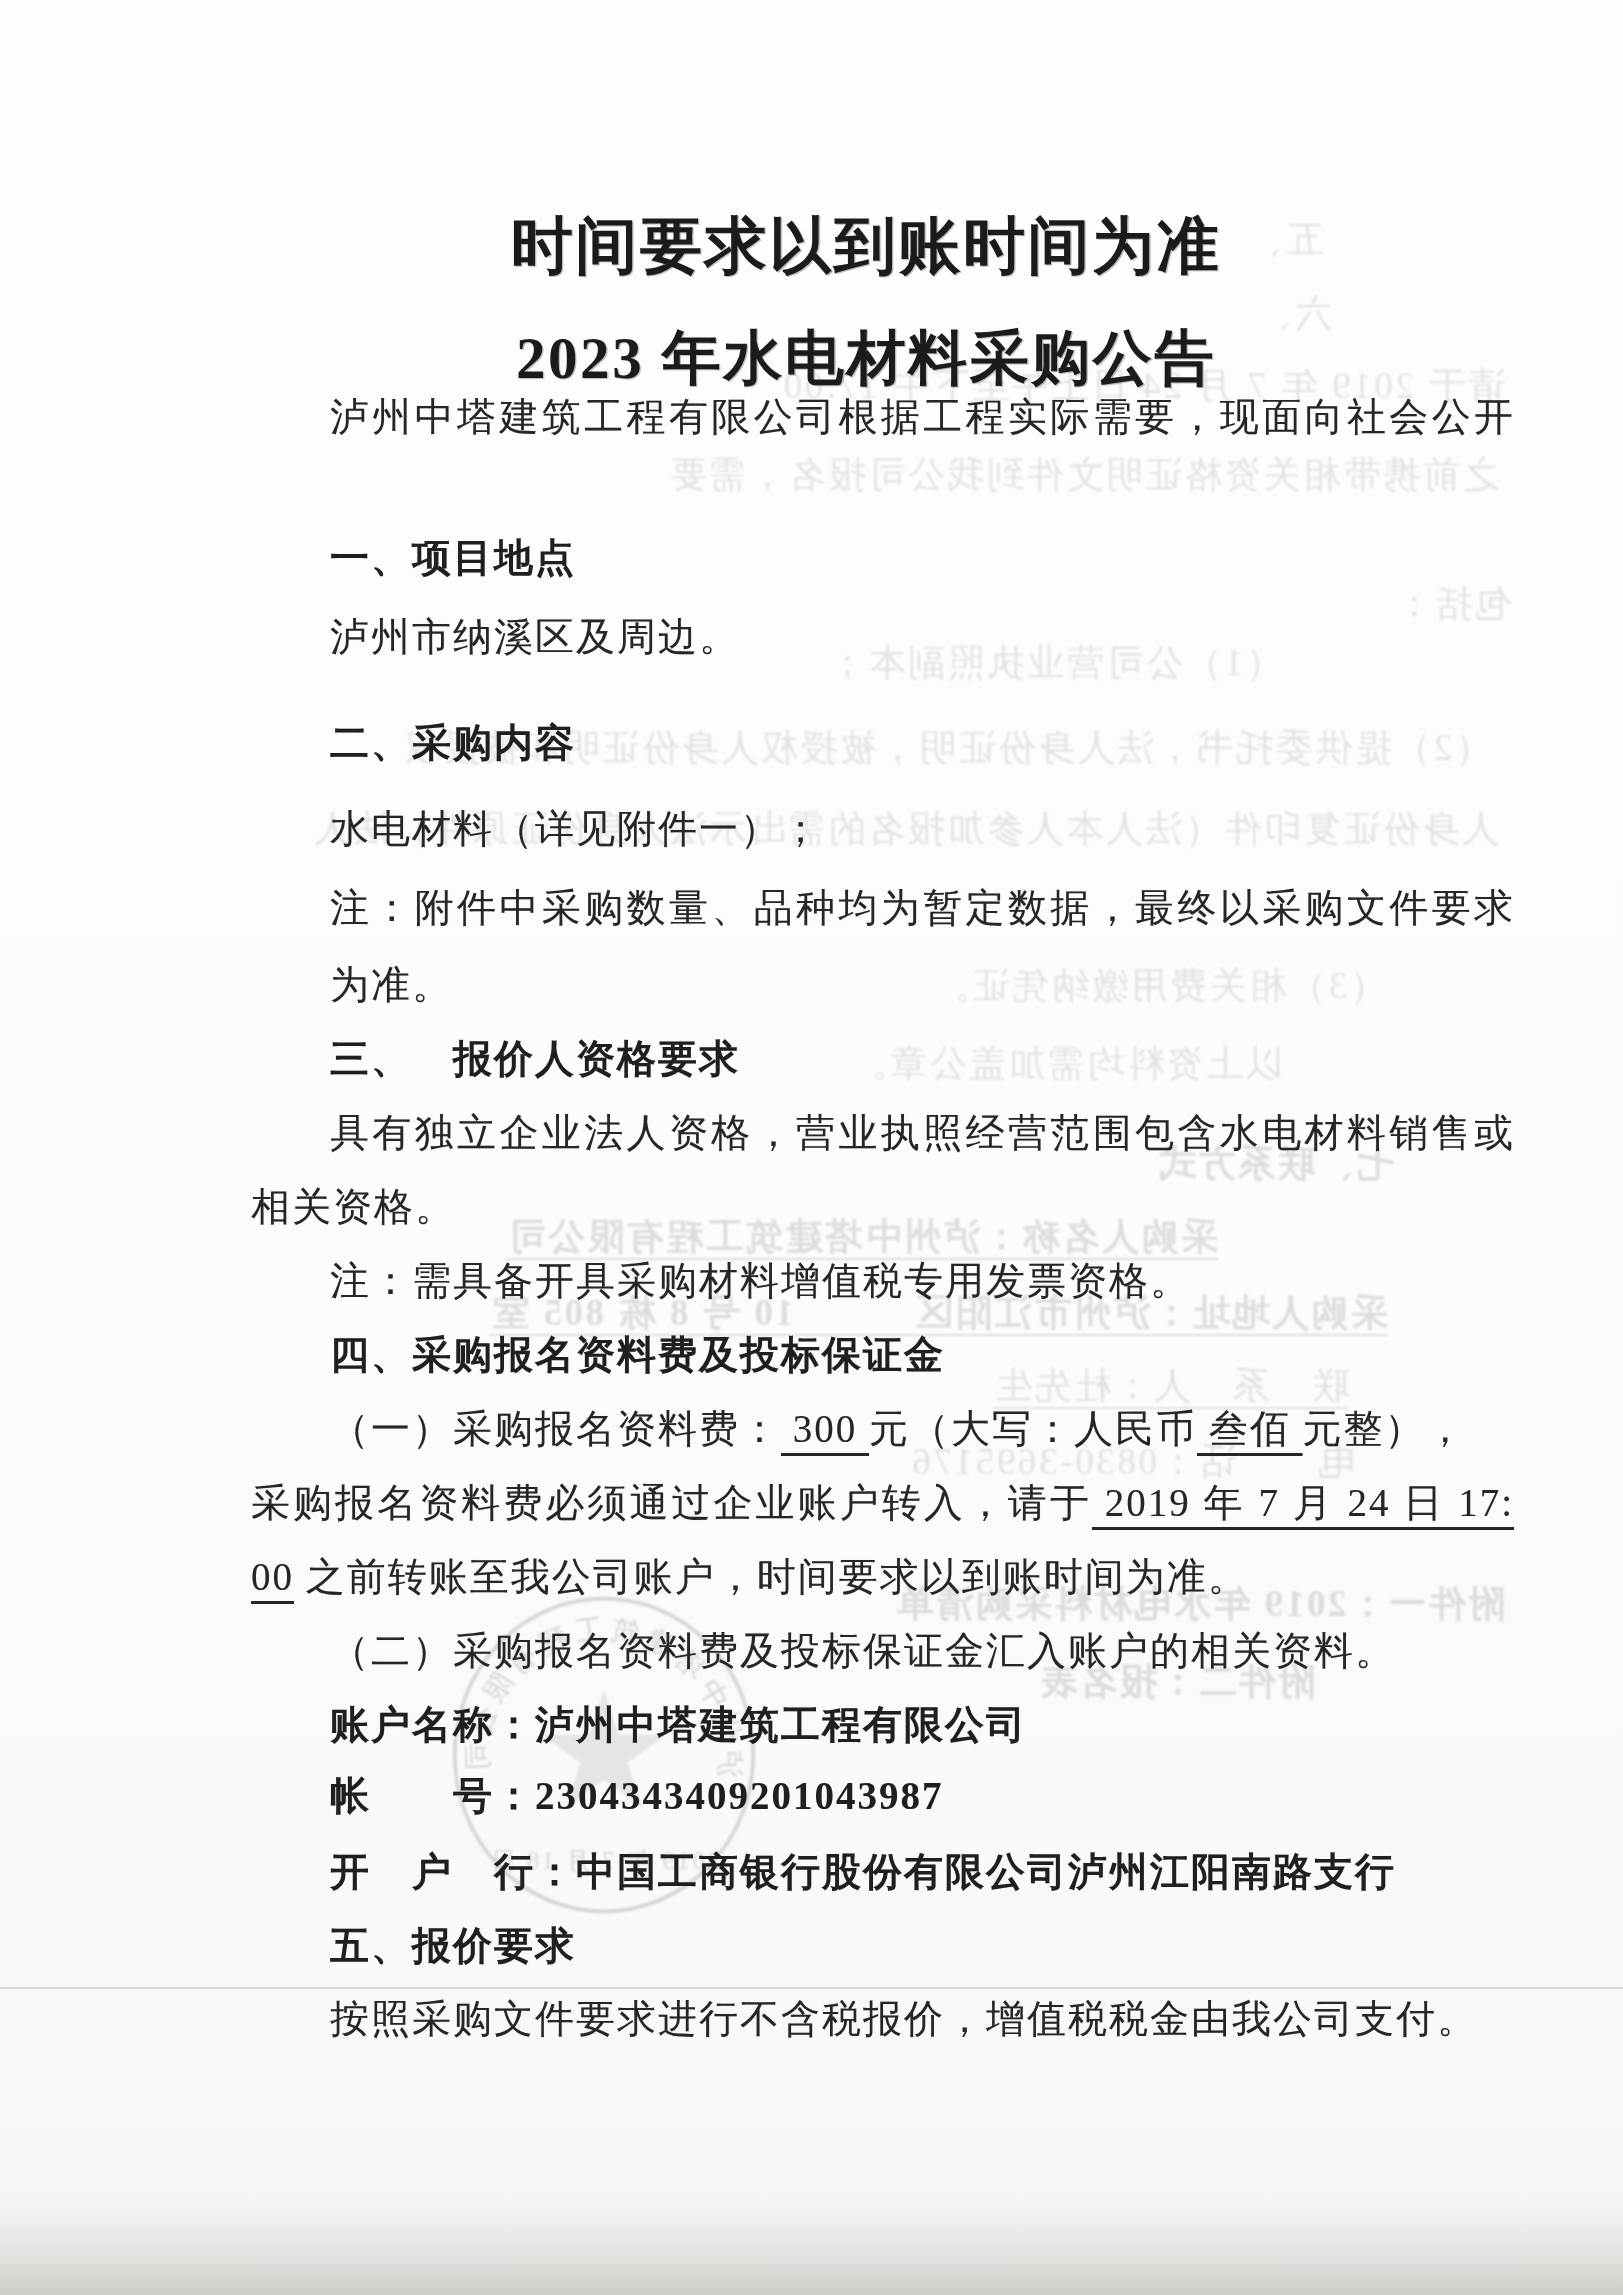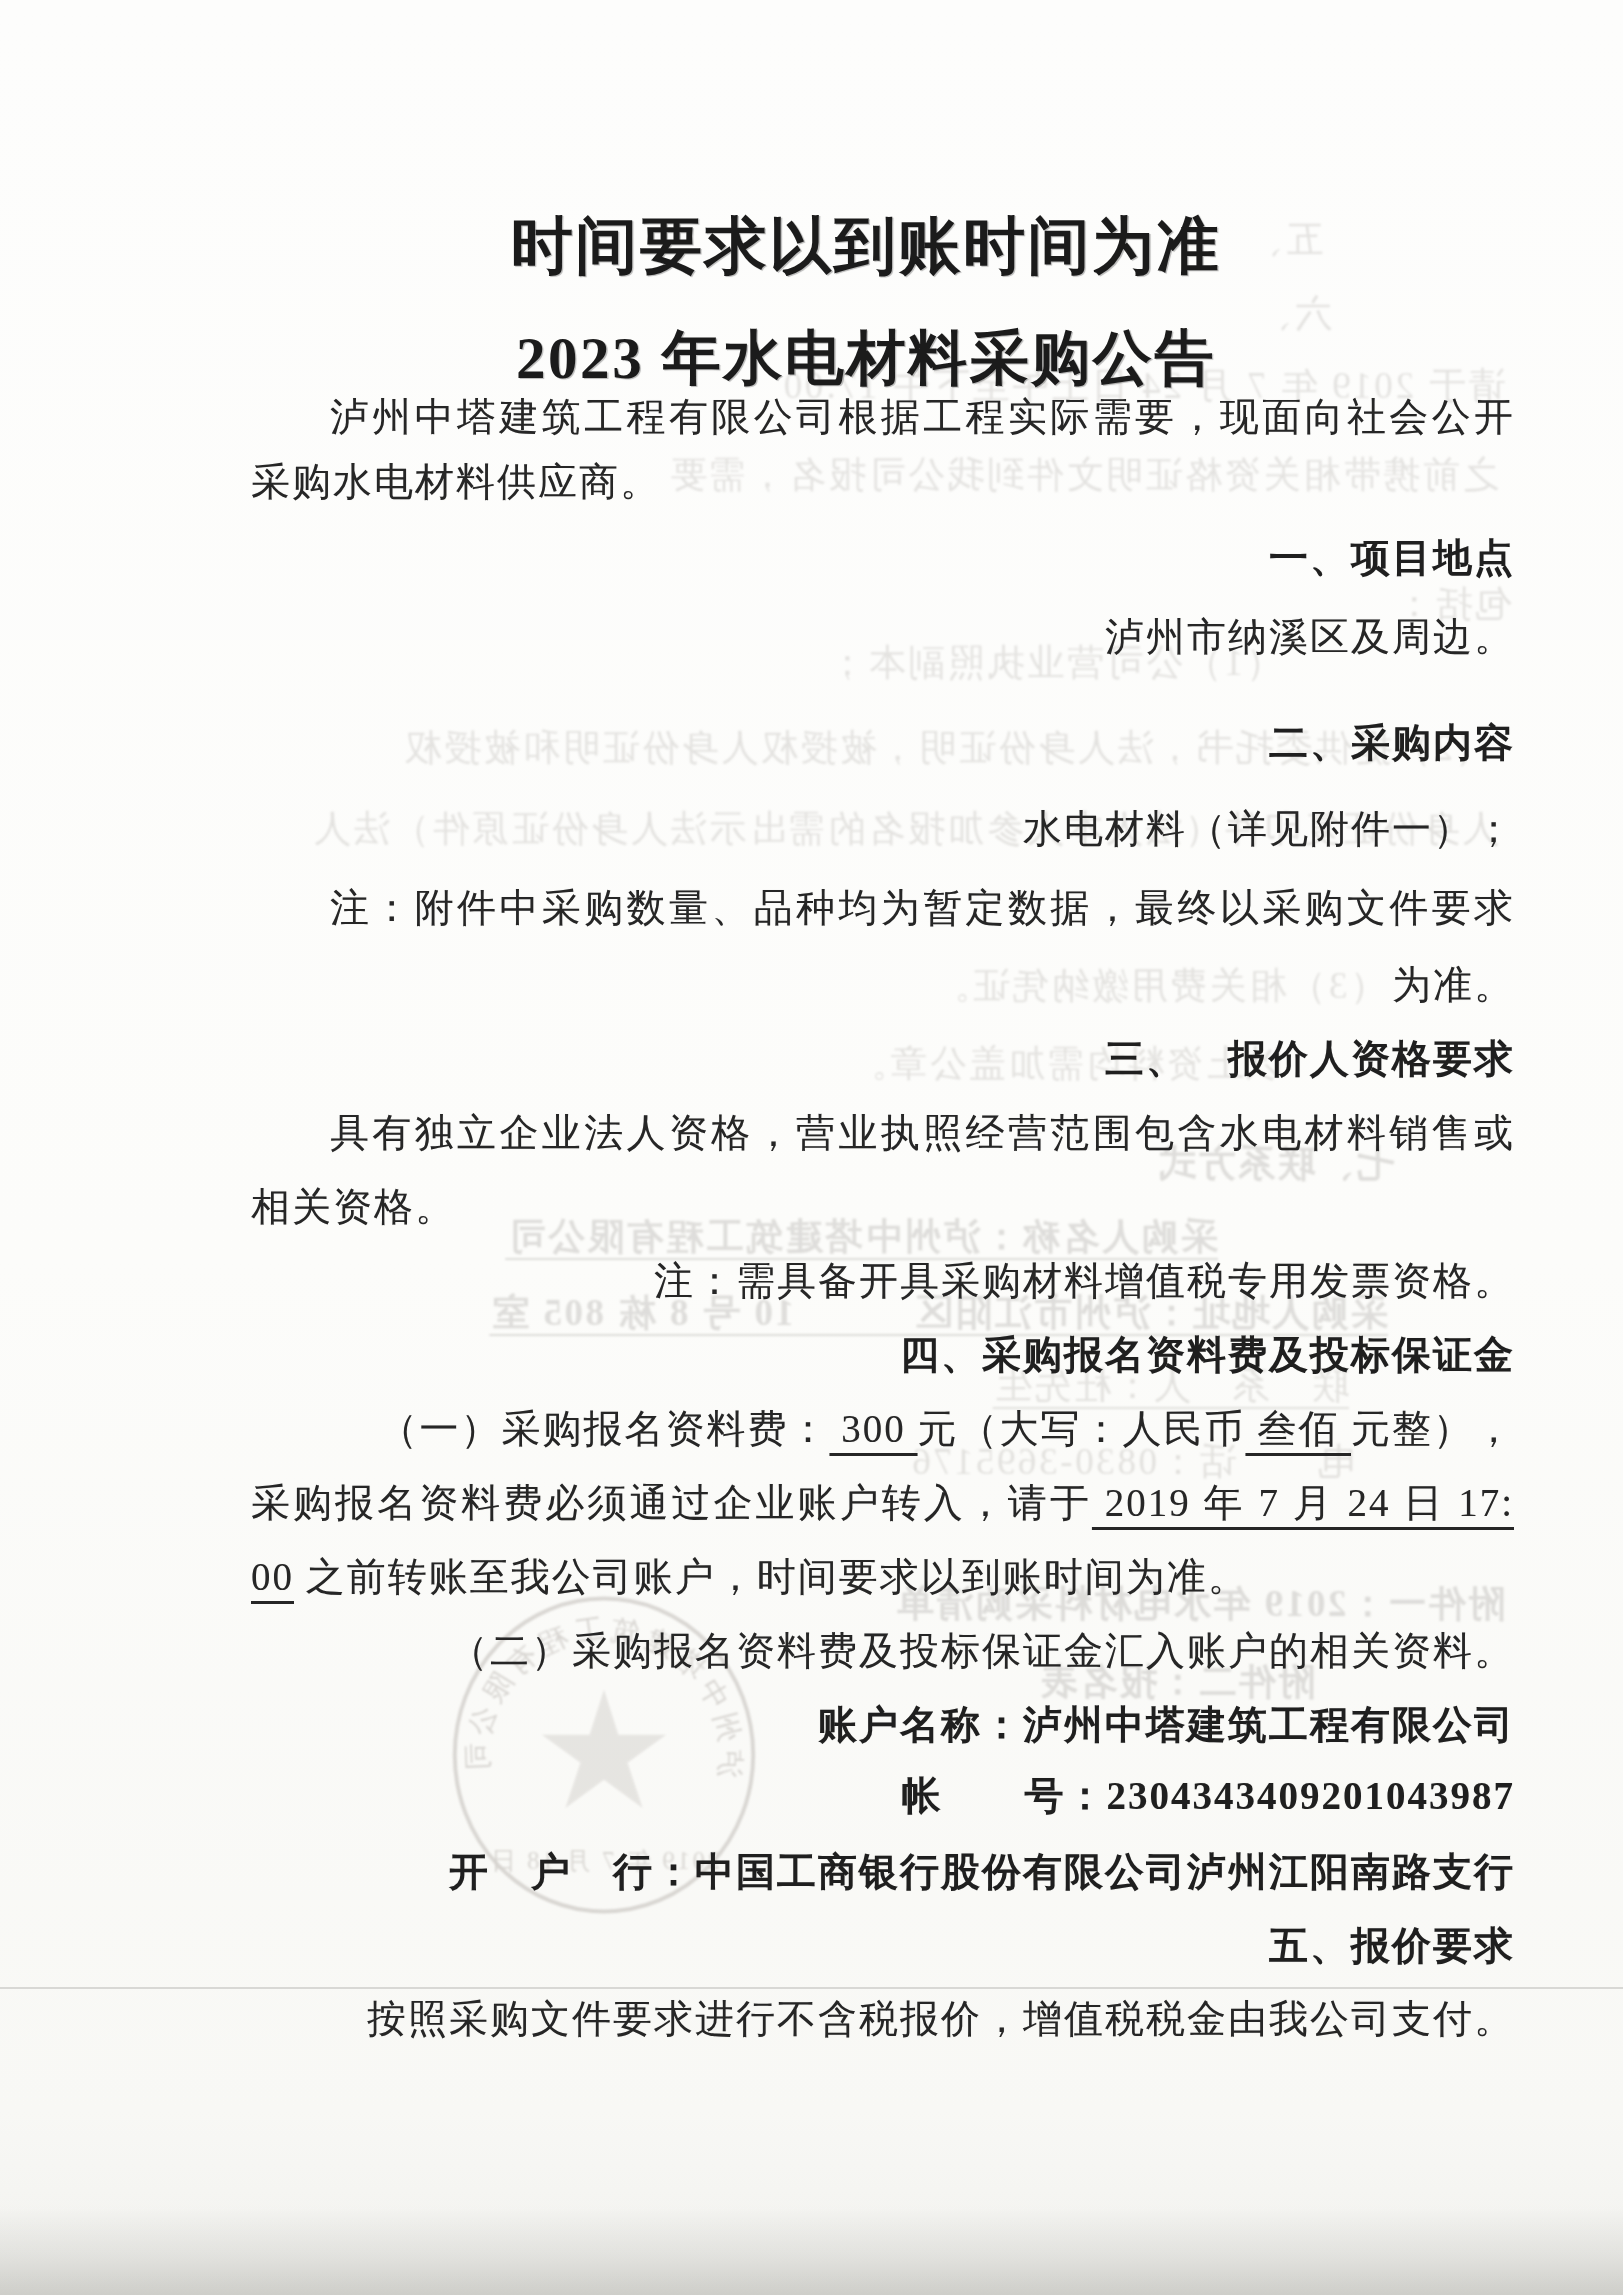--- a/index.html
+++ b/index.html
@@ -12,21 +12,21 @@
     position:absolute;inset:0;
     background:linear-gradient(180deg,#fdfdfc 0%,#fcfcfa 55%,#f8f8f5 92%,#f1f1ee 100%);
   }
   
   .ln{
     position:absolute;left:251px;width:1263px;
     font-size:39px;line-height:1.16;letter-spacing:2px;
     color:#262626;
     text-shadow:0 0 0.7px rgba(40,40,40,.25);
   }
-  .ind{padding-left:79px;width:1185px;text-align:right;}
+  .ind{padding-left:79px;width:1185px;}
   .just{text-align:justify;text-align-last:justify;}
   .b{font-weight:700;color:#1f1f1f;}
   .ul{text-decoration:underline;text-decoration-thickness:2.6px;text-underline-offset:10.5px;}
   .title{
     position:absolute;left:251px;width:1263px;text-align:center;
     font-weight:700;color:#1b1b1b;letter-spacing:2.6px;
     text-shadow:1.3px 0.7px 0.7px rgba(35,35,35,.30);
     padding-right:33px;box-sizing:border-box;
   }
   .t1{top:204px;font-size:62px;}
@@ -89,21 +89,20 @@
       </text>
       <polygon points="235,146 257,215 330,215 271,258 294,327 235,284 176,327 199,258 140,215 213,215" fill="rgba(110,100,92,0.5)"></polygon>
       <text x="235" y="420" text-anchor="middle" font-size="38" letter-spacing="4" fill="rgba(110,100,92,0.85)">2019 年 7 月 18 日</text>
     </svg>
   </div>
 
   <div class="title t1">时间要求以到账时间为准</div>
   <div class="title t2">2023 年水电材料采购公告</div>
 
   <div class="ln ind just" style="top:394px">泸州中塔建筑工程有限公司根据工程实际需要，现面向社会公开</div>
-  <div class="ln" style="top:459px">采购水电材料供应商。</div>
 
   <div class="ln ind b" style="top:535px">一、项目地点</div>
   <div class="ln ind" style="top:614px">泸州市纳溪区及周边。</div>
 
   <div class="ln ind b" style="top:720px">二、采购内容</div>
   <div class="ln ind" style="top:806px">水电材料（详见附件一）；</div>
   <div class="ln ind just" style="top:885px">注：附件中采购数量、品种均为暂定数据，最终以采购文件要求</div>
   <div class="ln ind b" style="top:1036px">三、　报价人资格要求</div>
 
   <div class="ln ind" style="top:962px">为准。</div>

